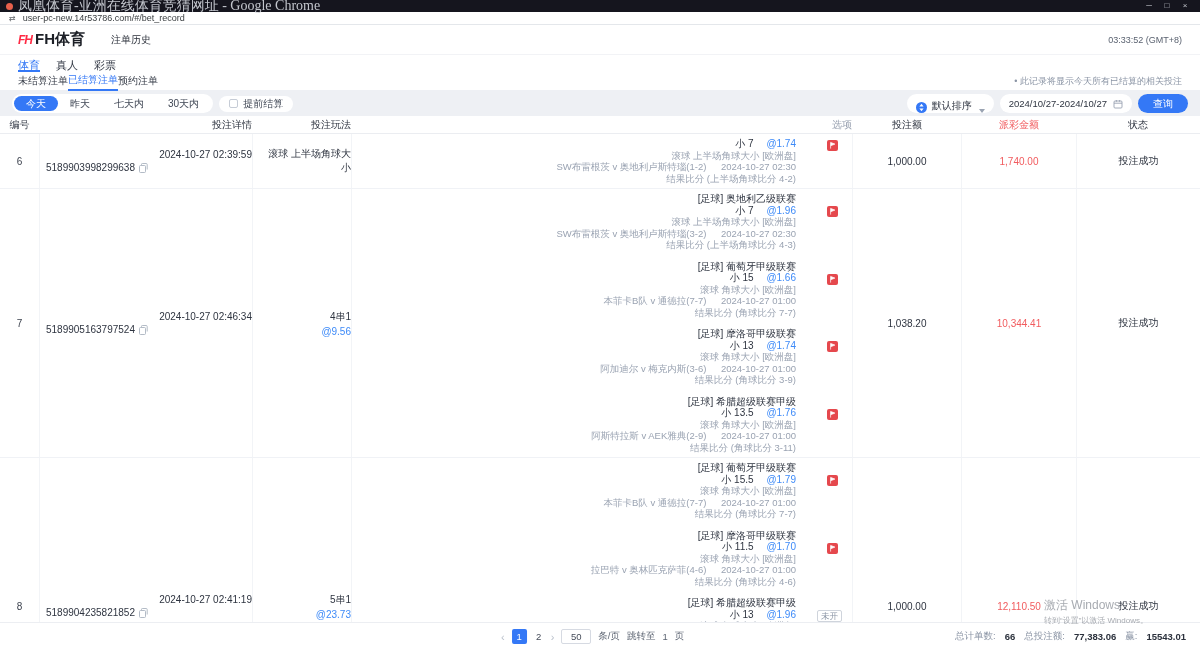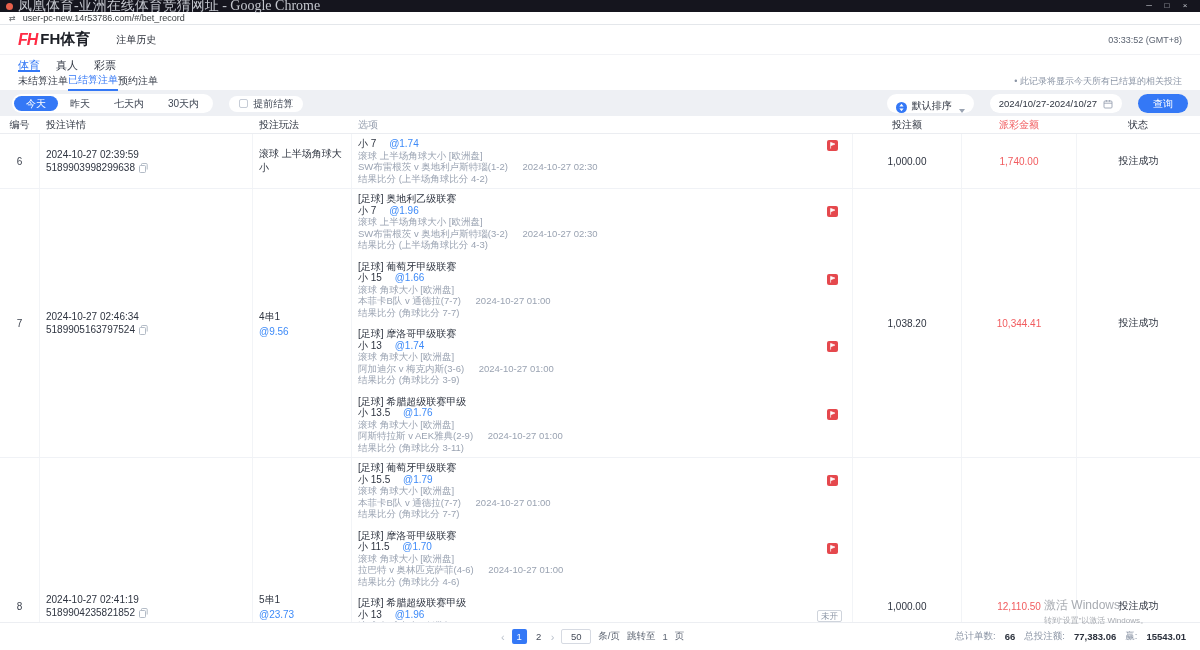--- a/index.html
+++ b/index.html
@@ -12,54 +12,54 @@
   .favicon { width:7px; height:7px; border-radius:50%; background:#e8604c; margin-right:5px; flex:0 0 auto; }
   .win-title { font-size:14px; color:#c3c6cd; white-space:nowrap; overflow:hidden; flex:1;font-family:Liberation Serif, serif; }
   .win-controls { display:flex; gap:0; }
   .win-controls span { font-size:8px; color:#c3c6cd; width:18px; text-align:center; line-height:12px; }
   .urlbar { height:13px; background:#fff; border-bottom:1px solid #e4e7eb; display:flex; align-items:center; padding:0 9px; }
   .url-icon { font-size:8px; color:#5f6368; margin-right:7px; }
   .url-text { font-size:9px; color:#3c4043; }
 
   
   .appheader { height:30px; background:#fff; display:flex; align-items:center; padding:0 18px; border-bottom:1px solid #f2f3f6; }
-  .logo-fh { font-size:16px; font-weight:bold; font-style:italic; color:#ff2a44; letter-spacing:-1px; margin-right:3px; }
+  .logo-fh { font-size:12px; font-weight:bold; font-style:italic; color:#ff2a44; letter-spacing:-1px; margin-right:3px; }
   .logo-text { font-size:15px; font-weight:bold; color:#1c1f26; }
   .page-title { font-size:10px; color:#2c313b; margin-left:26px; }
   .clock { margin-left:auto; font-size:9px; color:#5a6270; }
 
   
   .maintabs { background:#fff; display:flex; gap:16px; padding:3px 18px 0 18px; height:17px; }
   .maintab { font-size:11px; color:#353b47; padding-bottom:2px; cursor:default; }
   .maintab.active { color:#3478f6; border-bottom:2px solid #3478f6; }
   .subtabs { background:#fff; display:flex; padding:3px 18px 2px 18px; height:18px; align-items:center; }
   .subtab { font-size:10px; color:#353b47; padding-bottom:2px; }
   .subtab.active { color:#3478f6; border-bottom:2px solid #3478f6; }
   .subtab-note { margin-left:auto; font-size:9px; color:#8b95a5; }
 
   
-  .filterrow { display:flex; align-items:center; margin:4px 12px 3px 12px; height:19px; gap:16px; }
+  .filterrow { display:flex; align-items:center; margin:4px 12px 3px 12px; height:19px; gap:6px; }
   .pill-group { background:#fff; border-radius:10px; display:flex; padding:2px; }
   .pill { font-size:10px; color:#3f4654; padding:1px 12px; border-radius:8px; line-height:13px; }
   .pill.active { background:#3478f6; color:#fff; }
   .checkbox-pill { background:#fff; border-radius:10px; display:flex; align-items:center; gap:5px; padding:2px 10px; height:16px; }
   .checkbox { width:9px; height:9px; border:1px solid #c6ccd6; border-radius:2px; background:#fff; }
   .checkbox-label { font-size:10px; color:#3f4654; }
   .filter-spacer { flex:1; }
   .sort-select { background:#fff; border-radius:10px; display:flex; align-items:flex-end; gap:5px; padding:0 9px; height:19px; }
   .sort-label { font-size:10px; color:#2e3440; }
   .caret-down { width:0; height:0; border-left:3px solid transparent; border-right:3px solid transparent; border-top:4px solid #9aa3b2; margin-left:2px; }
   .date-picker { background:#fff; border-radius:10px; display:flex; align-items:center; gap:6px; padding:0 9px; height:19px; font-size:9.5px; color:#2e3440; }
   .search-btn { background:#3478f6; color:#fff; font-size:10px; border:none; border-radius:10px; height:19px; padding:0 15px; line-height:19px; }
 
   
   .table { background:#fff; width:1200px; }
   .thead { display:flex; height:18px; align-items:center; border-bottom:1px solid #ebedf1; font-size:10px; color:#959eae; }
   .trow { display:flex; align-items:center; border-bottom:1px solid #f0f2f6; background:#fff; }
-  .c { align-self:stretch; display:flex; flex-direction:column; justify-content:center; border-right:1px solid #f2f4f7; }
+  .c { align-self:stretch; display:flex; flex-direction:column; justify-content:center; border-right:1px solid #f2f4f7;text-align:right; }
   .c:last-child { border-right:none; }
   .c-no     { width:40px;  text-align:center; font-size:10px; color:#3c424e; }
   .c-detail { width:213px; padding-left:6px; font-size:10px; color:#2e3440; }
   .c-play   { width:99px;  padding-left:6px; font-size:10px; color:#2e3440; }
   .c-opts   { width:501px; padding:4px 8px 4px 6px; justify-content:flex-start; }
   .c-amt    { width:109px; text-align:center; font-size:10px; color:#2e3440; }
   .c-payout { width:115px; text-align:center; font-size:10px; color:#f15b5e; }
   .c-status { width:123px; text-align:center; font-size:10px; color:#2e3440; }
   .thead .c { border-right:1px solid transparent; }
   .thead .c-opts { padding:0 0 0 6px; justify-content:center; }

